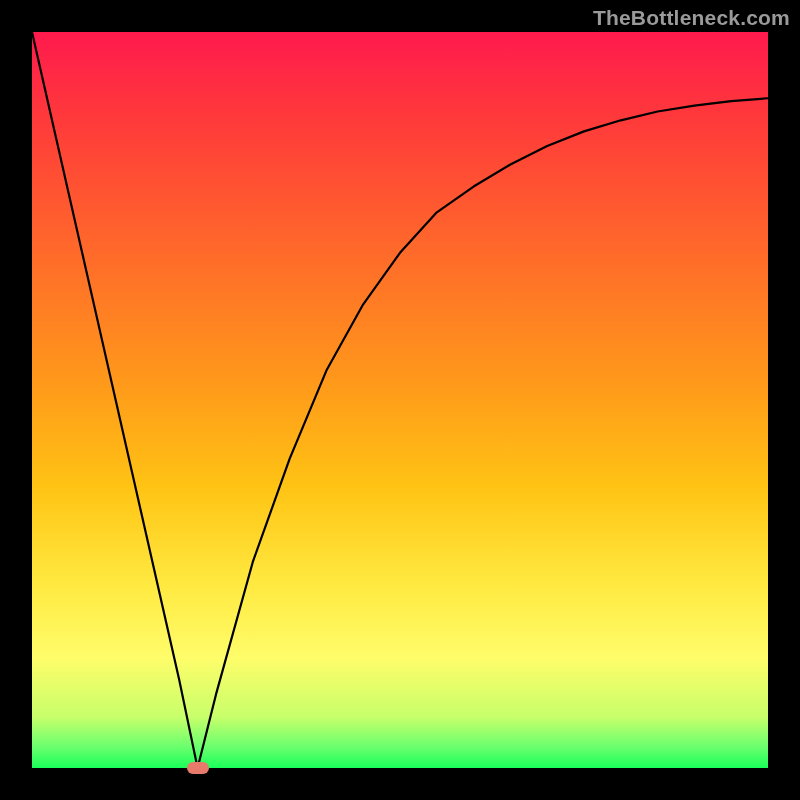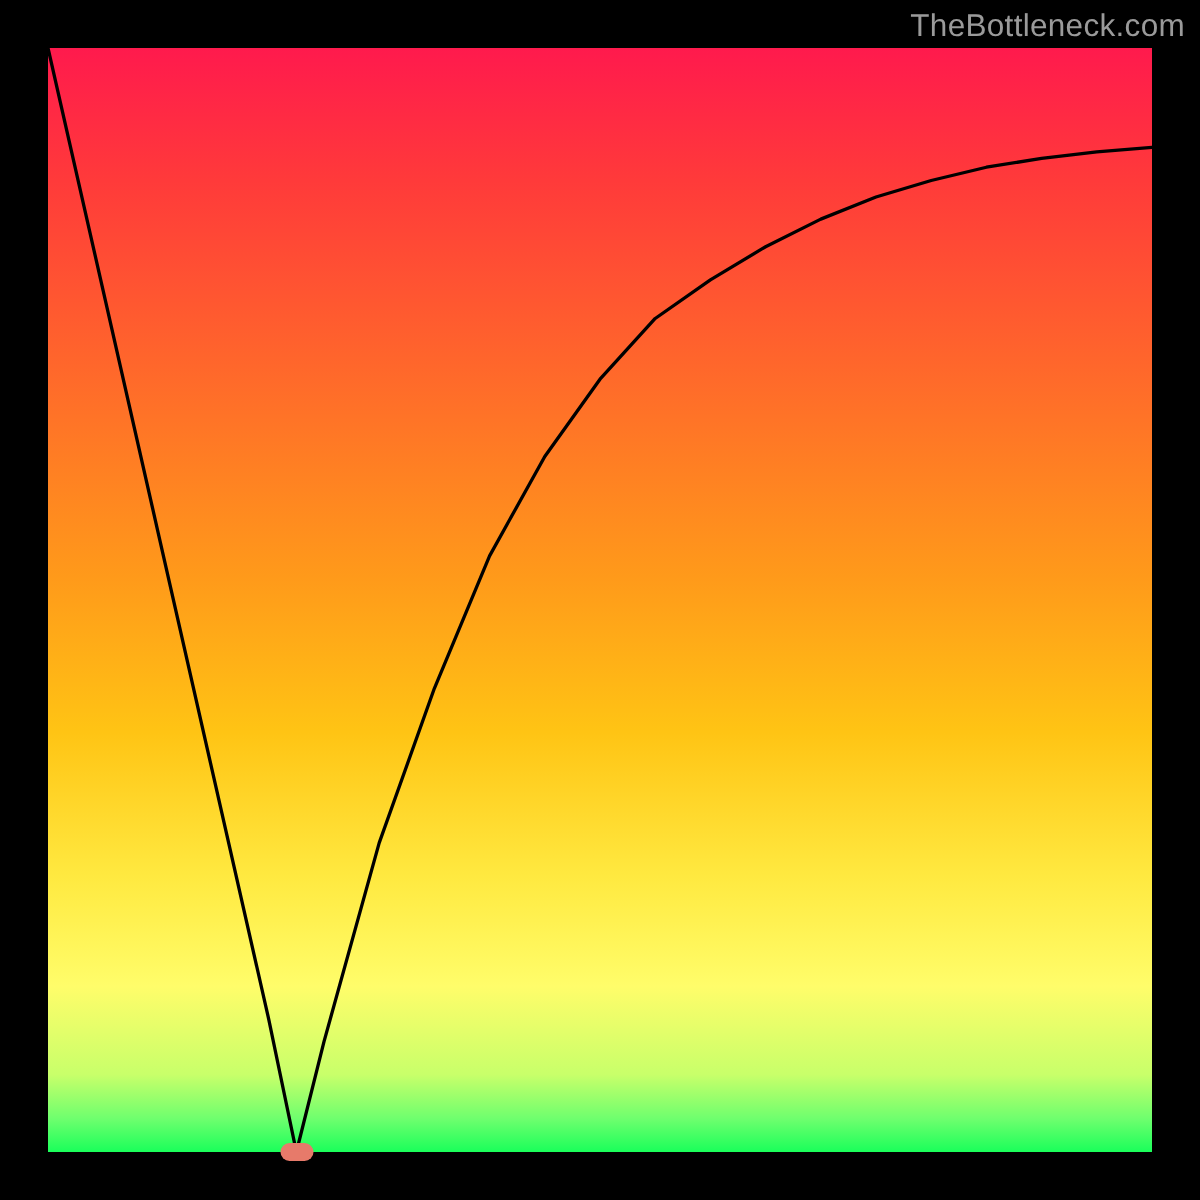--- a/index.html
+++ b/index.html
@@ -52,21 +52,21 @@
     border-radius: 6px;
     background: #e77a6a;
     transform: translate(-50%, -50%);
   }
   .watermark {
     position: absolute;
     top: 6px;
     right: 10px;
     color: #9a9a9a;
     font-size: 21px;
-    font-weight: 400;
+    font-weight: 700;
     letter-spacing: 0.2px;
   }
 </style>
 </head>
 <body>
 
 <div class="frame">
   <div class="watermark">TheBottleneck.com</div>
   <div class="plot-area">
     <svg class="curve-svg" viewBox="0 0 736 736" preserveAspectRatio="none">

